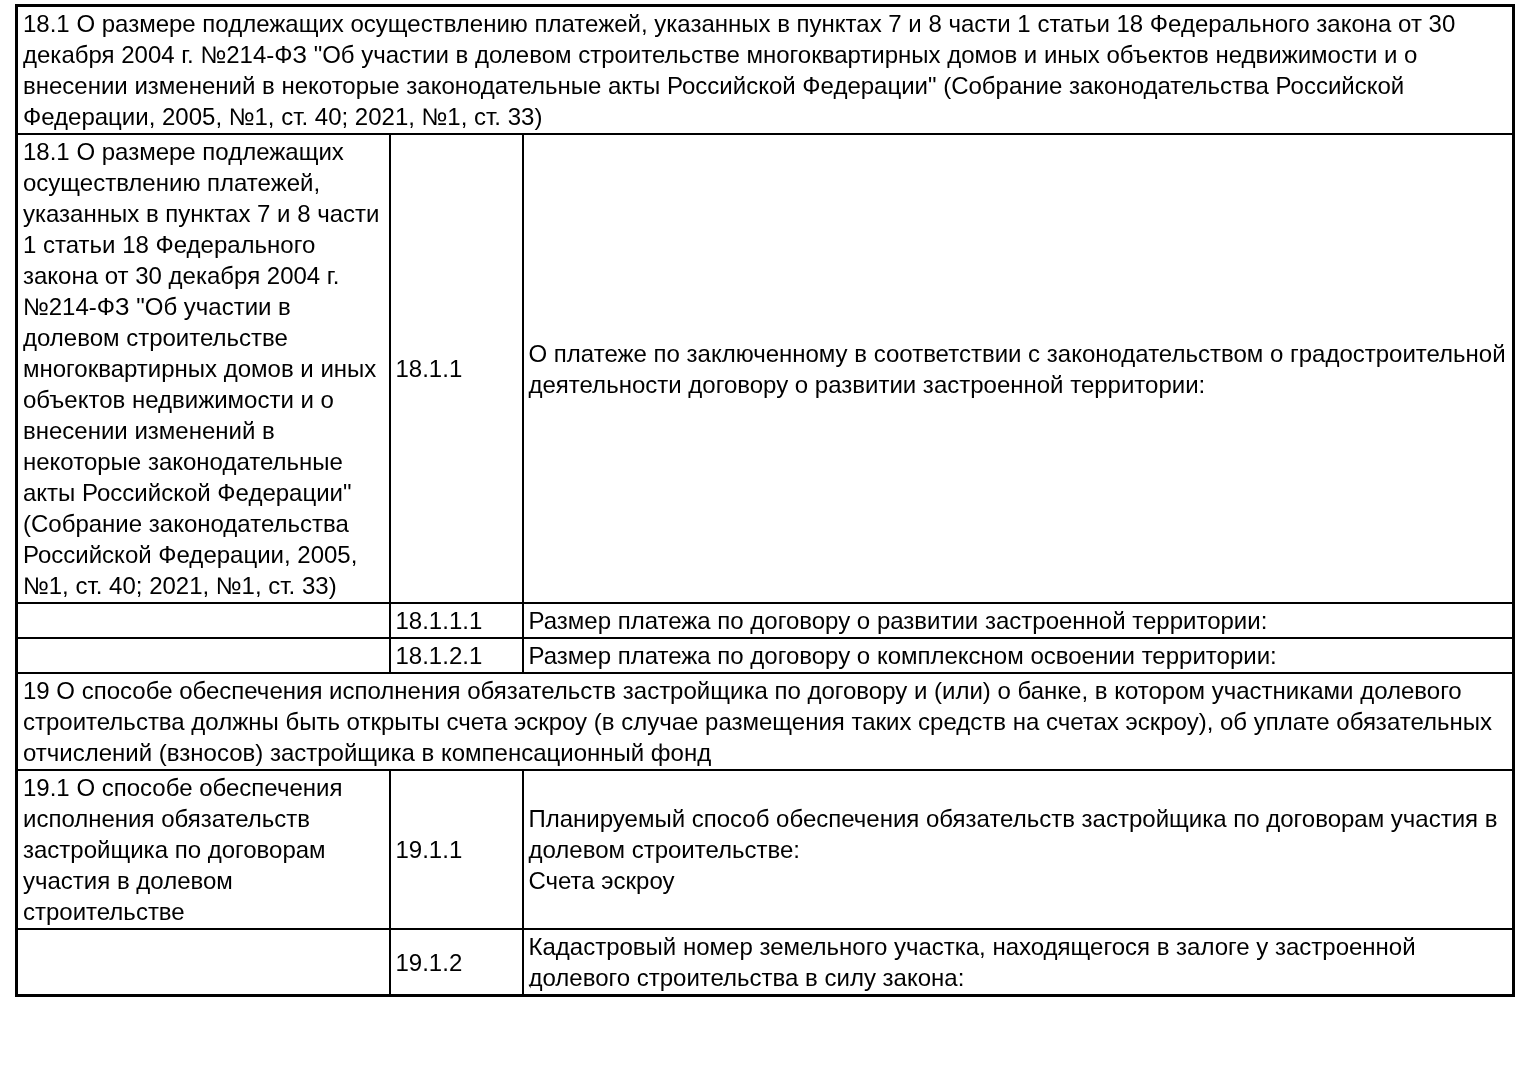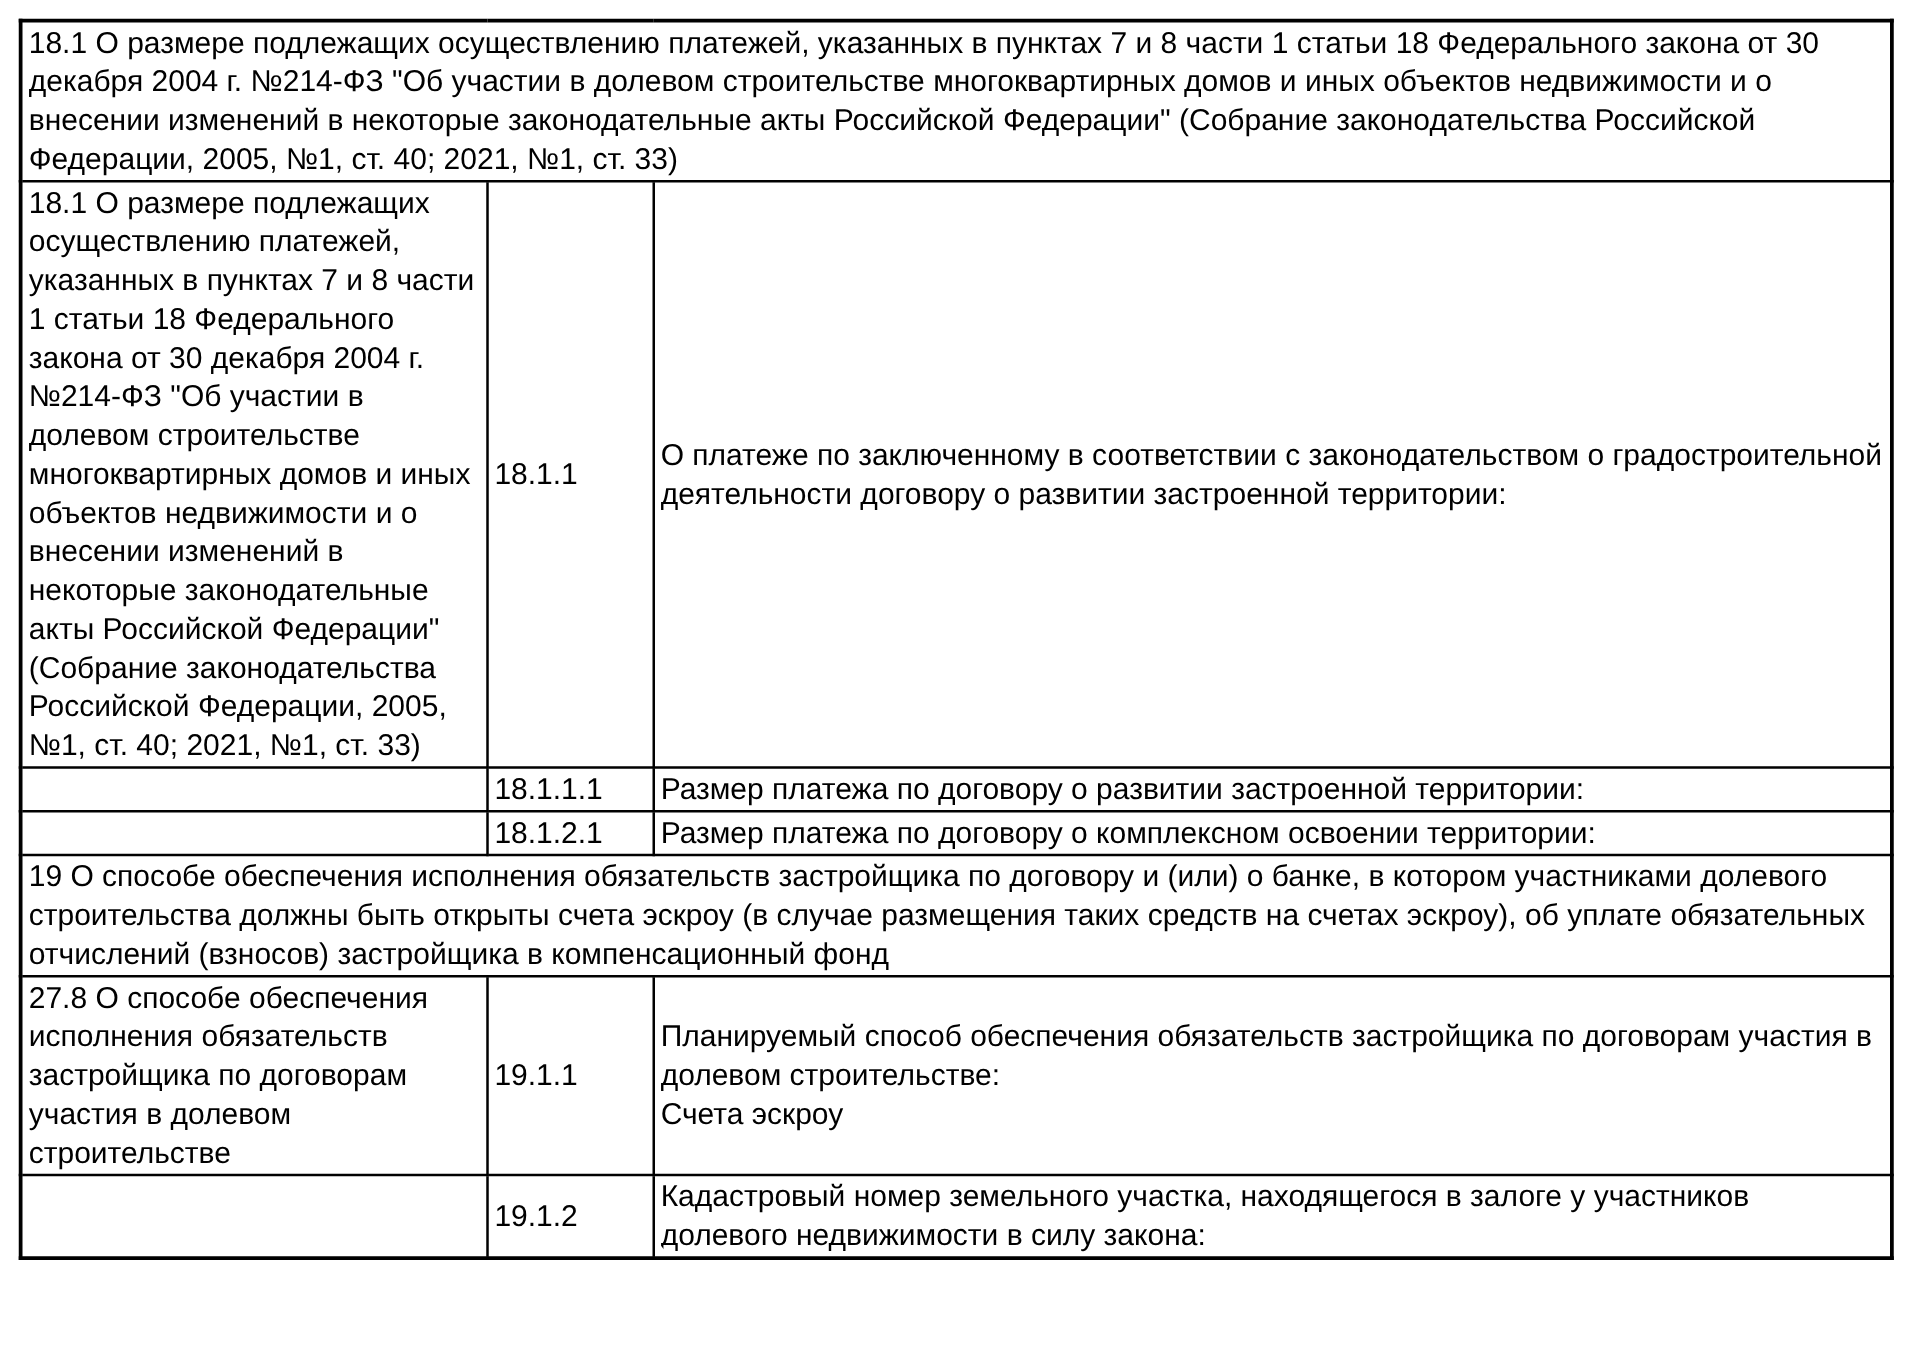--- a/index.html
+++ b/index.html
@@ -12,21 +12,21 @@
   .canvas {
     position: relative;
     width: 1528px;
     height: 1080px;
     background: #ffffff;
     overflow: hidden;
   }
   table.doc-table {
     position: absolute;
     left: 15px;
-    top: 15px;
+    top: 4px;
     width: 1497px;
     border-collapse: collapse;
     table-layout: fixed;
     border: 3px solid #000;
     font-size: 24px;
     line-height: 31px;
   }
   col.c1 { width: 373px; }
   col.c2 { width: 133px; }
   col.c3 { width: 991px; }
@@ -75,28 +75,28 @@
       <td class="topic-cell"></td>
       <td class="code-cell">18.1.2.1</td>
       <td class="desc-cell">Размер платежа по договору о комплексном освоении территории:</td>
     </tr>
 
     <tr style="height:72px">
       <td colspan="3" class="section-cell">19 О способе обеспечения исполнения обязательств застройщика по договору и (или) о банке, в котором участниками долевого строительства должны быть открыты счета эскроу (в случае размещения таких средств на счетах эскроу), об уплате обязательных отчислений (взносов) застройщика в компенсационный фонд</td>
     </tr>
 
     <tr style="height:118px">
-      <td class="topic-cell">27.8 О способе обеспечения исполнения обязательств застройщика по договорам участия в долевом строительстве</td>
+      <td class="topic-cell">19.1 О способе обеспечения исполнения обязательств застройщика по договорам участия в долевом строительстве</td>
       <td class="code-cell">19.1.1</td>
       <td class="desc-cell">
         <div>Планируемый способ обеспечения обязательств застройщика по договорам участия в долевом строительстве:</div>
         <div class="bold-value">Счета эскроу</div>
       </td>
     </tr>
 
     <tr style="height:61px">
       <td class="topic-cell"></td>
       <td class="code-cell">19.1.2</td>
-      <td class="desc-cell">Кадастровый номер земельного участка, находящегося в залоге у участников долевого недвижимости в силу закона:</td>
+      <td class="desc-cell">Кадастровый номер земельного участка, находящегося в залоге у застроенной долевого строительства в силу закона:</td>
     </tr>
   </tbody>
     </table>
 </div>
 
 </body></html>

